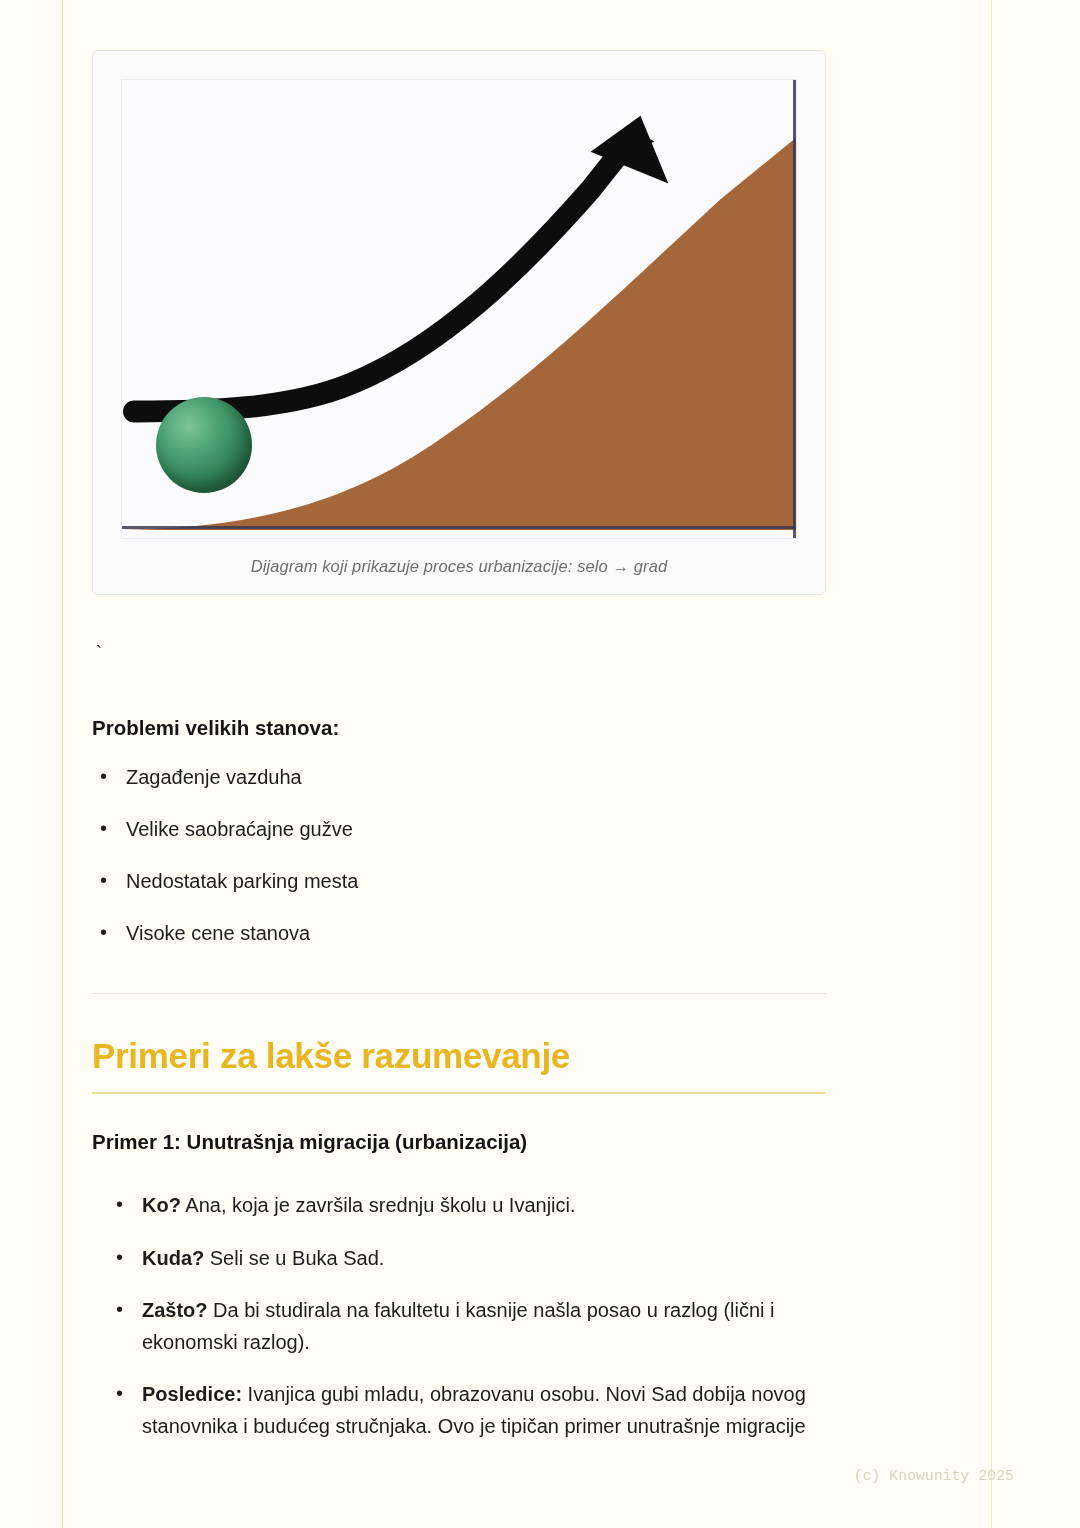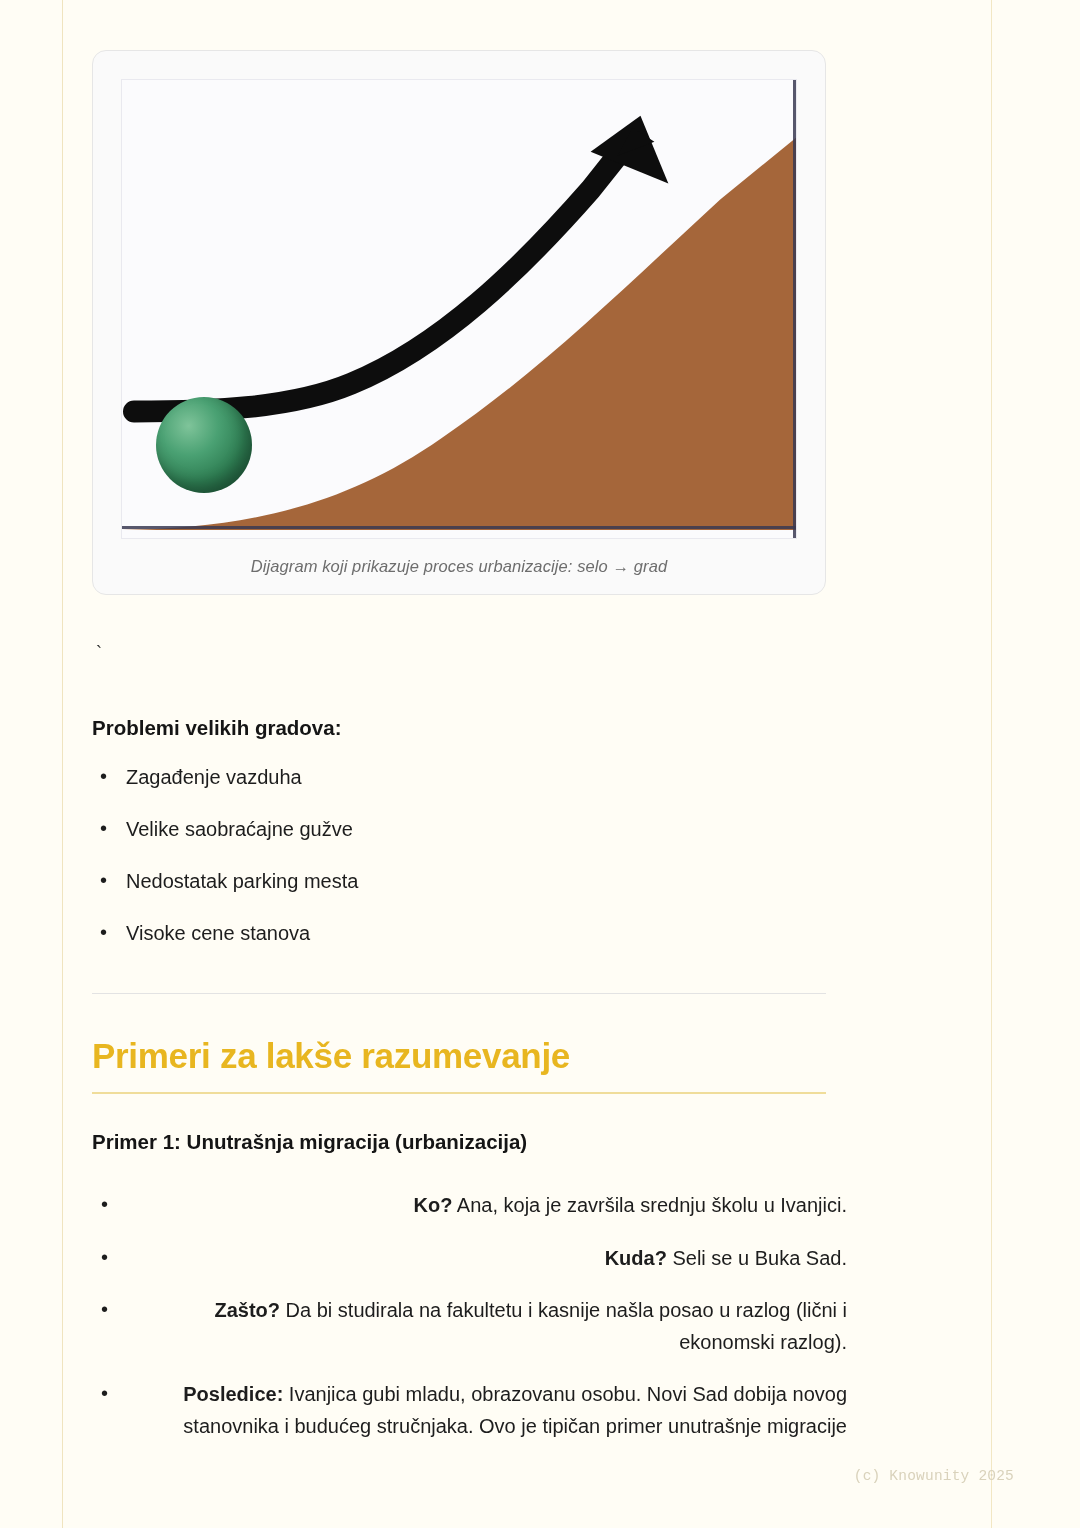--- a/index.html
+++ b/index.html
@@ -45,21 +45,21 @@
   .content {
     position: relative;
     margin-left: 92px;
     margin-right: 160px;
     padding-top: 50px;
   }
 
   
   .figure-card {
     border: 1px solid #e6e6e6;
-    border-radius: 14px;
+    border-radius: 6px;
     background: #fafafa;
     padding: 28px 28px 18px 28px;
     box-sizing: border-box;
     width: 734px;
   }
   .figure-frame {
     position: relative;
     width: 676px;
     height: 460px;
     background: #fbfbfd;
@@ -175,24 +175,23 @@
   }
 
   h3.example-head {
     font-size: 20.5px;
     font-weight: bold;
     margin: 36px 0 36px 0;
     color: #151515;
   }
 
   ul.example-list {
-    margin: 1px;
+    margin: 16px;
     padding-left: 30px;
     list-style: none;
-    text-align: right;
   }
   ul.example-list li {
     position: relative;
     font-size: 20px;
     line-height: 1.58;
     margin-bottom: 21px;
     color: #1d1d1d;
     padding-left: 4px;
     max-width: 720px;
   }
@@ -243,21 +242,21 @@
 
         <div class="baseline"></div>
         <div class="axisline"></div>
       </div>
 
       <div class="figure-caption">Dijagram koji prikazuje proces urbanizacije: selo → grad</div>
     </div>
 
     <div class="tick-line">`</div>
 
-    <h3 class="subhead">Problemi velikih gradova:</h3>
+    <h3 class="subhead">Problemi velikih stanova:</h3>
 
     <ul class="bullets">
       <li>Zagađenje vazduha</li>
       <li>Velike saobraćajne gužve</li>
       <li>Nedostatak parking mesta</li>
       <li>Visoke cene stanova</li>
     </ul>
 
     <hr class="divider">
 

